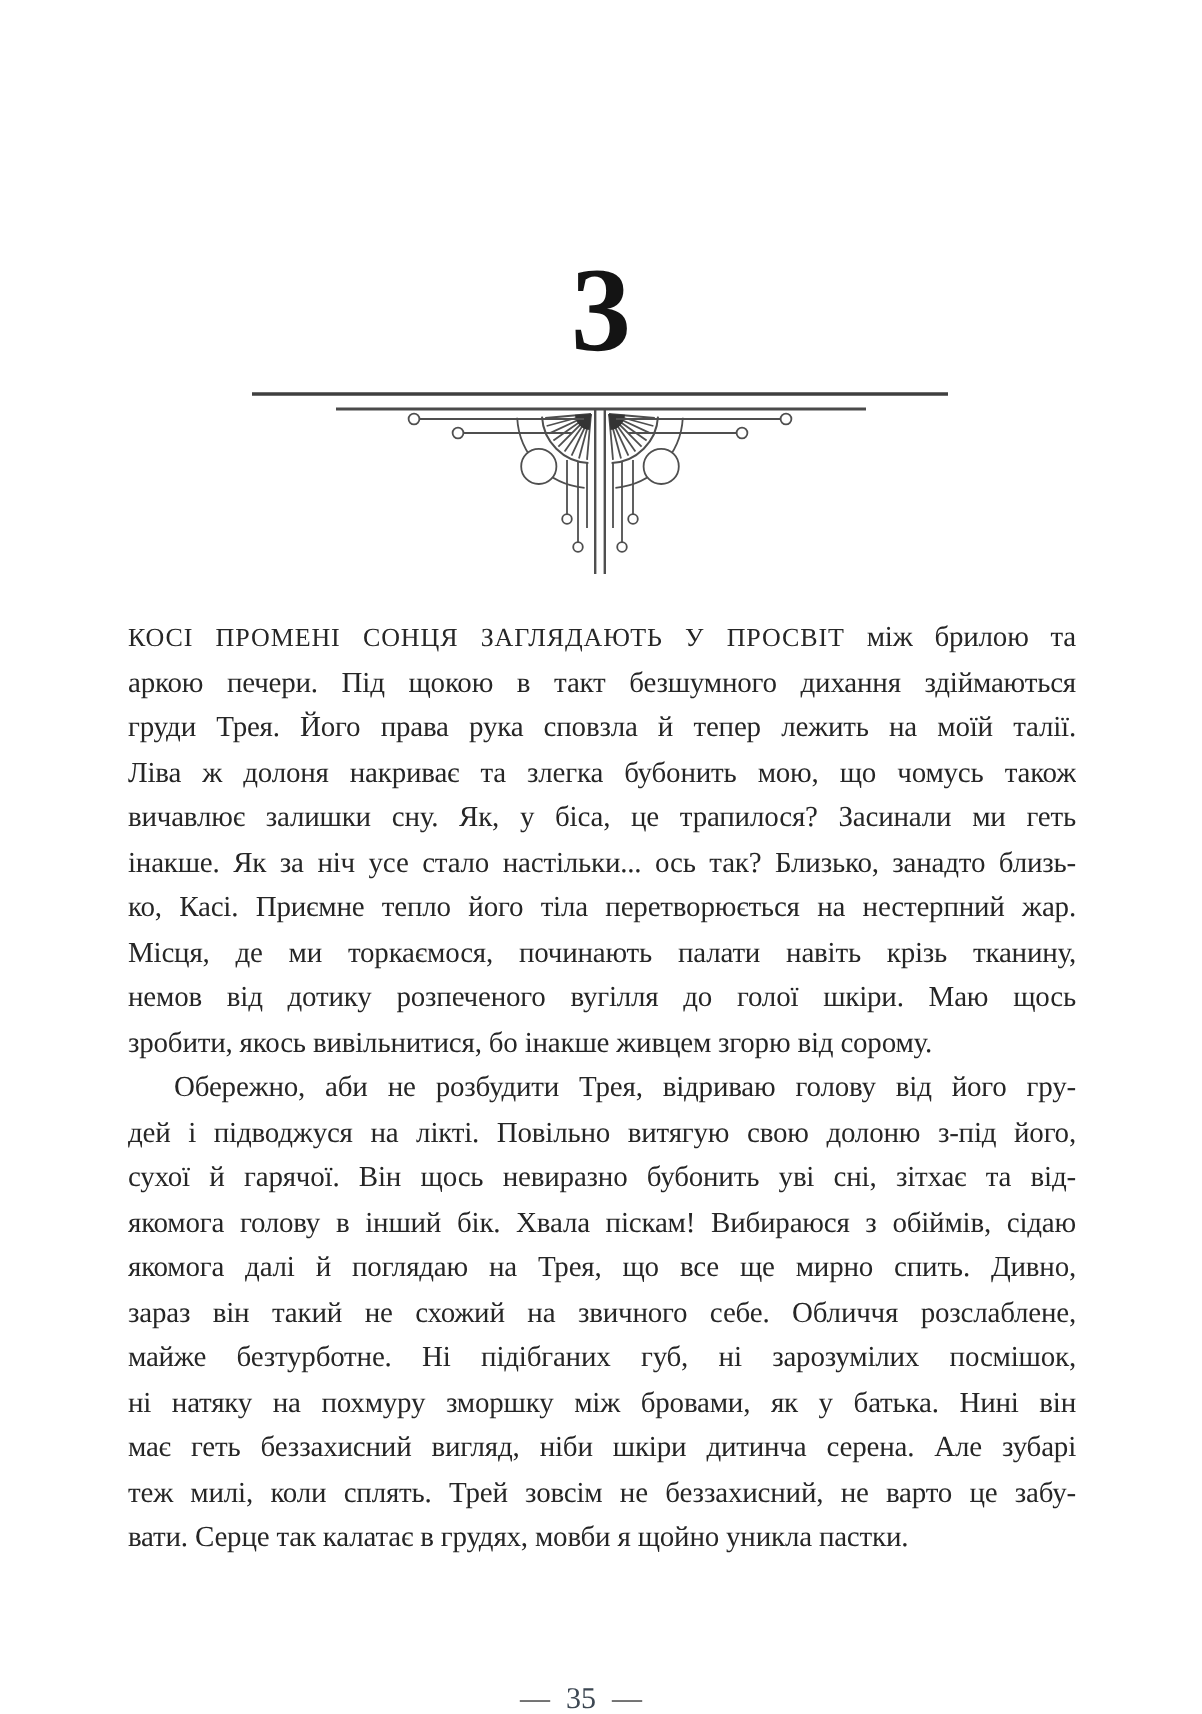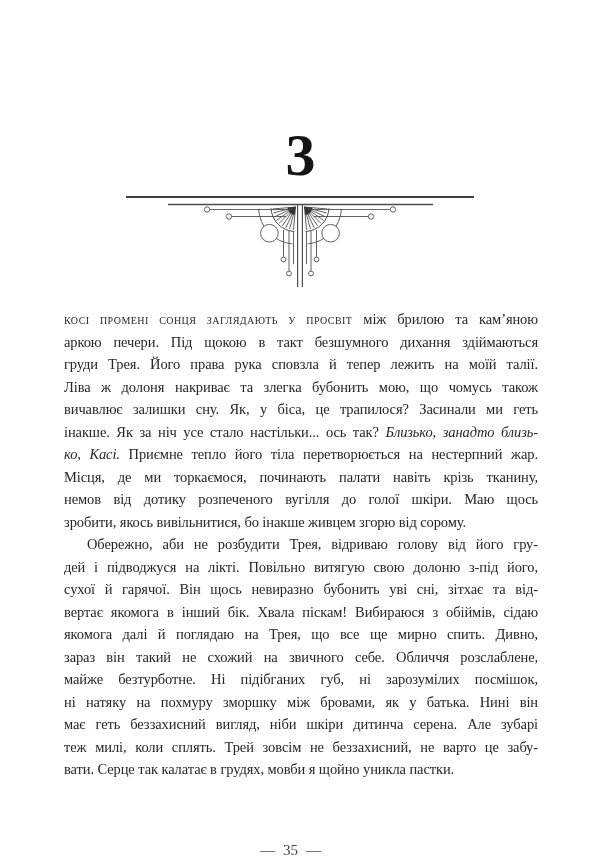--- a/index.html
+++ b/index.html
@@ -42,23 +42,23 @@
     text-align:justify;
     text-align-last:justify;
     white-space:normal;
   }
   .line.para-last{
     text-align-last:left;
   }
   .line.indent{
     text-indent:23px;
   }
-  .seg-italic{font-style:italic;}
+  .seg-italic{}
   .seg-caps{
-    font-size:10px;
+    font-size:13px;
     letter-spacing:0.45px;
   }
   .folio{
     position:absolute;
     top:840px;left:0;width:509px;
     text-align:center;
     font-size:15px;line-height:20px;
     color:#3d4752;
     margin-left:36px;
   }
@@ -125,21 +125,21 @@
       <div class="line"><span>Ліва ж долоня накриває та злегка бубонить мою, що чомусь також</span></div>
       <div class="line"><span>вичавлює залишки сну. Як, у біса, це трапилося? Засинали ми геть</span></div>
       <div class="line"><span>інакше. Як за ніч усе стало настільки... ось так? </span><span class="seg-italic">Близько, занадто близь-</span></div>
       <div class="line"><span class="seg-italic">ко, Касі.</span><span> Приємне тепло його тіла перетворюється на нестерпний жар.</span></div>
       <div class="line"><span>Місця, де ми торкаємося, починають палати навіть крізь тканину,</span></div>
       <div class="line"><span>немов від дотику розпеченого вугілля до голої шкіри. Маю щось</span></div>
       <div class="line para-last"><span>зробити, якось вивільнитися, бо інакше живцем згорю від сорому.</span></div>
       <div class="line indent"><span>Обережно, аби не розбудити Трея, відриваю голову від його гру-</span></div>
       <div class="line"><span>дей і підводжуся на лікті. Повільно витягую свою долоню з-під його,</span></div>
       <div class="line"><span>сухої й гарячої. Він щось невиразно бубонить уві сні, зітхає та від-</span></div>
-      <div class="line"><span>вертає якомога в інший бік. Хвала піскам! Вибираюся з обіймів, сідаю</span></div>
+      <div class="line"><span>якомога голову в інший бік. Хвала піскам! Вибираюся з обіймів, сідаю</span></div>
       <div class="line"><span>якомога далі й поглядаю на Трея, що все ще мирно спить. Дивно,</span></div>
       <div class="line"><span>зараз він такий не схожий на звичного себе. Обличчя розслаблене,</span></div>
       <div class="line"><span>майже безтурботне. Ні підібганих губ, ні зарозумілих посмішок,</span></div>
       <div class="line"><span>ні натяку на похмуру зморшку між бровами, як у батька. Нині він</span></div>
       <div class="line"><span>має геть беззахисний вигляд, ніби шкіри дитинча серена. Але зубарі</span></div>
       <div class="line"><span>теж милі, коли сплять. Трей зовсім не беззахисний, не варто це забу-</span></div>
       <div class="line para-last"><span>вати. Серце так калатає в грудях, мовби я щойно уникла пастки.</span></div>
     </div>
 
   <div class="folio">

